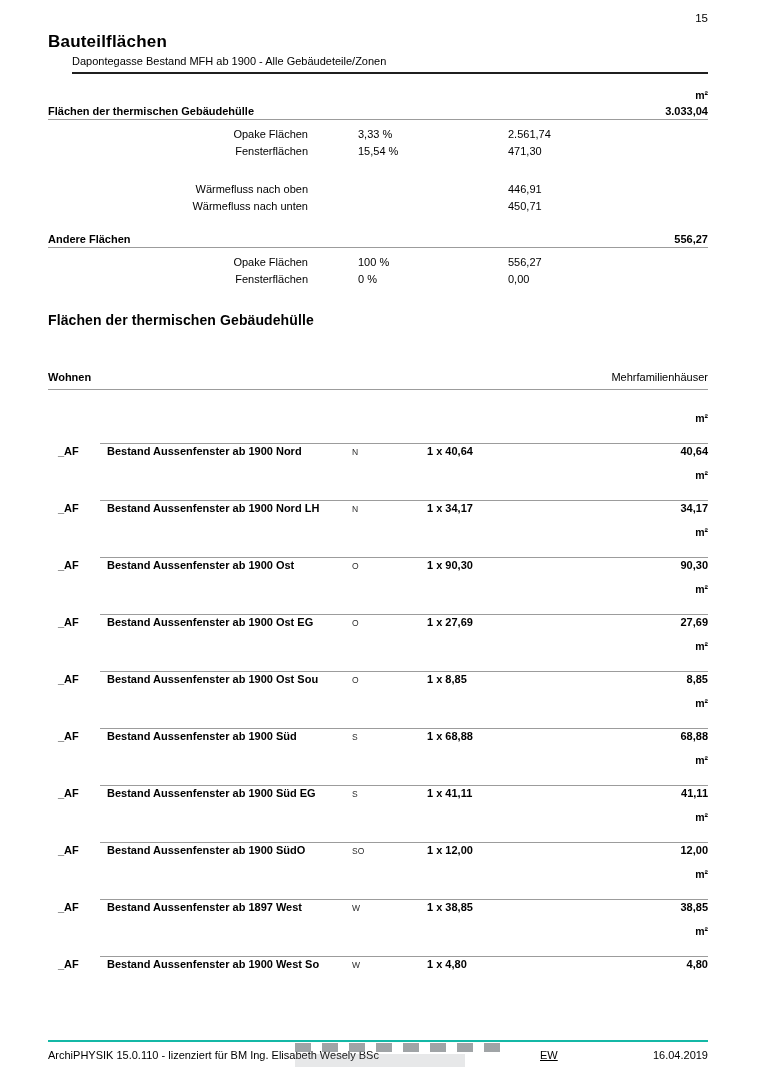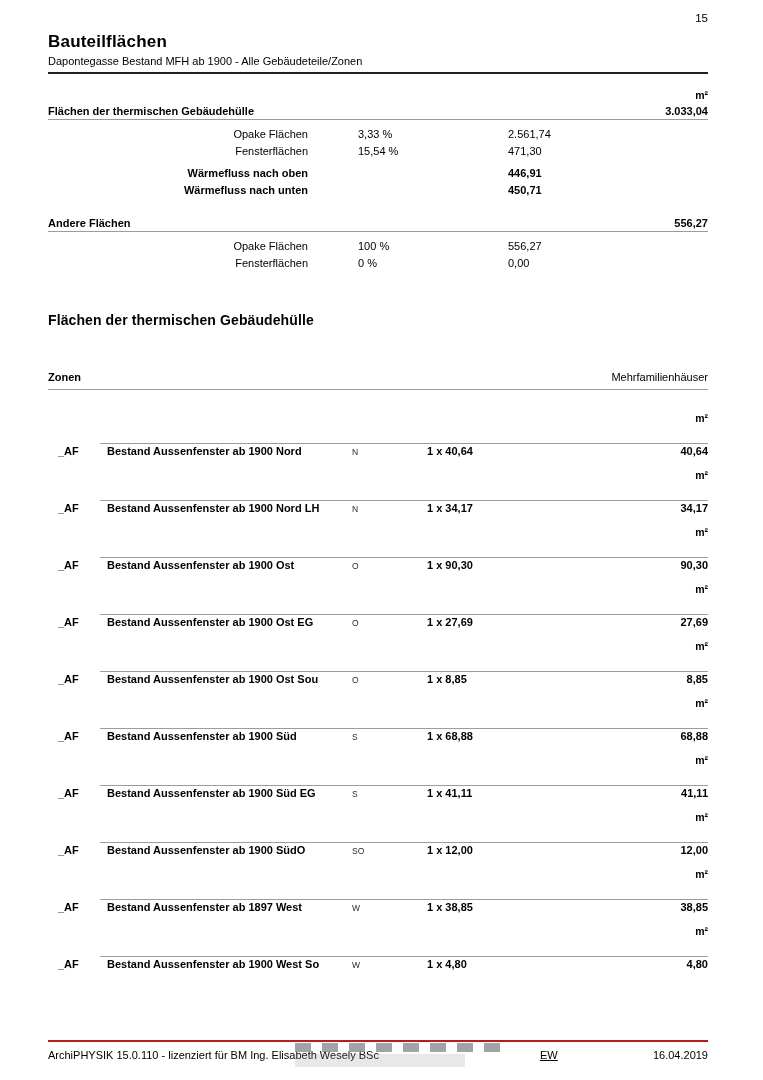--- a/index.html
+++ b/index.html
@@ -8,34 +8,34 @@
   .page {
     position:relative; width:763px; height:1080px; background:#ffffff;
     margin:0 auto; overflow:hidden;
   }
   .content { position:absolute; left:48px; right:55px; }
 
   
   .header { top:12px; }
   .page-number { text-align:right; font-size:11.5px; line-height:13px; }
   .doc-title { font-size:17px; font-weight:bold; margin-top:7px; letter-spacing:0.2px; }
-  .doc-subtitle { font-size:11px; margin-top:3px; padding-bottom:5px; border-bottom:2px solid #1f1f1f; }
+  .doc-subtitle { font-size:11px; margin-top:3px; padding-bottom:5px; border-bottom:2px solid #1f1f1f;margin-left:24px; }
 
   
   .summary { top:88px; font-size:11px; }
   .unit-line { text-align:right; font-weight:bold; font-size:10.5px; height:14px; line-height:14px; }
   .total-row { display:flex; justify-content:space-between; font-weight:bold;
                height:18px; line-height:14px; padding-top:2px; padding-bottom:4px;
                border-bottom:1px solid #9c9c9c; }
   .sub-rows { padding-top:6px; }
   .sub-row { display:flex; height:16.5px; line-height:16.5px; }
   .sub-row .lbl { width:260px; text-align:right; }
   .sub-row .pct { margin-left:50px; width:150px; text-align:left; }
   .sub-row .val { flex:1; text-align:left; }
-  .flux { margin-top:0;font-weight:bold; }
+  .flux { margin-top:16px; }
   .group2 { margin-top:16px; }
 
   
   .section-heading { top:312px; font-size:14px; font-weight:bold; letter-spacing:0.1px; }
 
   
   .zone-row { top:371px; font-size:11px; display:flex; justify-content:space-between;
               padding-bottom:6px; border-bottom:1px solid #9c9c9c; }
   .zone-left { font-weight:bold; }
 
@@ -45,21 +45,21 @@
   .item-unit { text-align:right; font-weight:bold; font-size:10.5px; height:14px; line-height:14px; }
   .item-row { display:flex; align-items:baseline; height:18px; line-height:14px; padding-bottom:1px; }
   .item-row .code { margin-left:10px; width:49px; font-weight:bold; }
   .item-row .iname { width:245px; font-weight:bold; white-space:nowrap; overflow:hidden; }
   .item-row .orient { width:75px; font-size:8.5px; color:#2b2b2b; }
   .item-row .qty { width:180px; font-weight:bold;margin-top:19px; }
   .item-row .val { flex:1; text-align:right; font-weight:bold; }
   .item-rule { margin-left:52px; border-bottom:1px solid #9c9c9c; }
 
   
-  .footer { top:1040px; border-top:2px solid #b91c1c; padding-top:7px; font-size:11px; }
+  .footer { top:1040px; border-top:2px solid #14b8a6; padding-top:7px; font-size:11px; }
   .footer-row { position:relative; display:flex; }
   .footer-left { flex:1; }
   .footer-initials { position:absolute; left:492px; top:0;text-decoration:underline; }
   .footer-date { text-align:right; }
   .watermark-dashes {
     position:absolute; left:247px; top:-6px; width:210px; height:9px;
     background:repeating-linear-gradient(90deg, #8f9497 0 16px, rgba(143,148,151,0) 16px 27px);
     opacity:0.85;
   }
   .watermark-haze {
@@ -127,21 +127,21 @@
         <span class="lbl">Fensterflächen</span>
         <span class="pct">0 %</span>
         <span class="val">0,00</span>
       </div>
     </div>
   </div>
 
   <div class="content section-heading">Flächen der thermischen Gebäudehülle</div>
 
   <div class="content zone-row">
-    <span class="zone-left">Zonen</span>
+    <span class="zone-left">Wohnen</span>
     <span class="zone-right">Mehrfamilienhäuser</span>
   </div>
 
   <div class="content items" id="items-container">
     <div class="item">
       <div class="item-unit">m²</div>
       <div class="item-row">
         <span class="code">_AF</span>
         <span class="iname">Bestand Aussenfenster ab 1900 Nord</span>
         <span class="orient">N</span>

